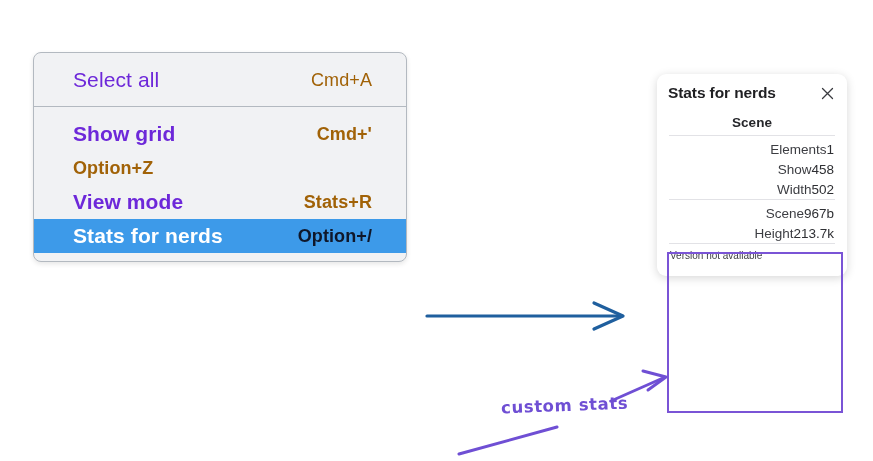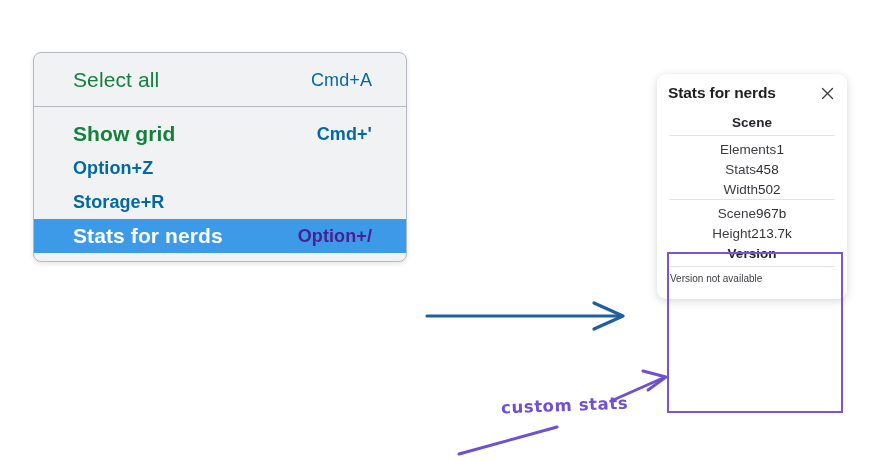--- a/index.html
+++ b/index.html
@@ -42,33 +42,33 @@
     display: flex;
     align-items: center;
     justify-content: space-between;
     padding: 4px 34px 4px 39px;
     height: 34px;
     box-sizing: border-box;
     cursor: default;
   }
   .menu-item .label {
     font-size: 21px;
-    color: #15803d;
+    color: #6d28d9;
     letter-spacing: 0.1px;
   }
   .menu-item .shortcut {
     font-size: 18px;
-    color: #0369a1;
+    color: #a16207;
     letter-spacing: 0.1px;
   }
   .menu-item.selected {
     background: #3d9ae9;
   }
   .menu-item.selected .label { color: #ffffff; }
-  .menu-item.selected .shortcut { color: #4c1d95; }
+  .menu-item.selected .shortcut { color: #0f172a; }
 
   
   #stats-panel {
     position: absolute;
     left: 657px;
     top: 74px;
     width: 190px;
     background: #ffffff;
     border-radius: 9px;
     box-shadow: 0 2px 10px rgba(0,0,0,0.16);
@@ -100,21 +100,21 @@
     color: #25262a;
     padding: 3px 0 5px 0;
   }
   .section-rule {
     height: 1px;
     background: #e2e2e6;
     margin: 0 1px 3px 1px;
   }
   .stat-row {
     display: flex;
-    justify-content: center;
+    justify-content: flex-end;
     align-items: center;
     font-size: 13.5px;
     color: #3c3d42;
     padding: 2.5px 2px;
   }
   .stat-row .stat-value { color: #2e2f33; }
   .note-row {
     font-size: 10px;
     color: #3c3d42;
     padding: 3px 2px 1px 2px;
@@ -170,21 +170,22 @@
 
   <div class="menu-section second">
     <div class="menu-item">
       <span class="label">Show grid</span>
       <span class="shortcut">Cmd+'</span>
     </div>
     <div class="menu-item">
       <span class="shortcut">Option+Z</span>
     </div>
     <div class="menu-item">
-      <span class="shortcut">Storage+R</span>
+      <span class="label">View mode</span>
+      <span class="shortcut">Stats+R</span>
     </div>
     <div class="menu-item selected">
       <span class="label">Stats for nerds</span>
       <span class="shortcut">Option+/</span>
     </div>
   </div>
 
 </div>
 
 <div id="stats-panel">
@@ -197,21 +198,21 @@
   </div>
 
   <div>
     <div class="section-title">Scene</div>
     <div class="section-rule"></div>
     <div class="stat-row">
       <span class="stat-label">Elements</span>
       <span class="stat-value">1</span>
     </div>
     <div class="stat-row">
-      <span class="stat-label">Stats</span>
+      <span class="stat-label">Show</span>
       <span class="stat-value">458</span>
     </div>
     <div class="stat-row">
       <span class="stat-label">Width</span>
       <span class="stat-value">502</span>
     </div>
   </div>
 
   <div>
     <div class="section-rule"></div>
@@ -219,21 +220,20 @@
       <span class="stat-label">Scene</span>
       <span class="stat-value">967b</span>
     </div>
     <div class="stat-row">
       <span class="stat-label">Height</span>
       <span class="stat-value">213.7k</span>
     </div>
   </div>
 
   <div>
-    <div class="section-title">Version</div>
     <div class="section-rule"></div>
     <div class="note-row">Version not available</div>
   </div>
 
 </div>
 
 <div id="annotation-rect"></div>
 
 <svg id="annotations" viewBox="0 0 873 461">
 

